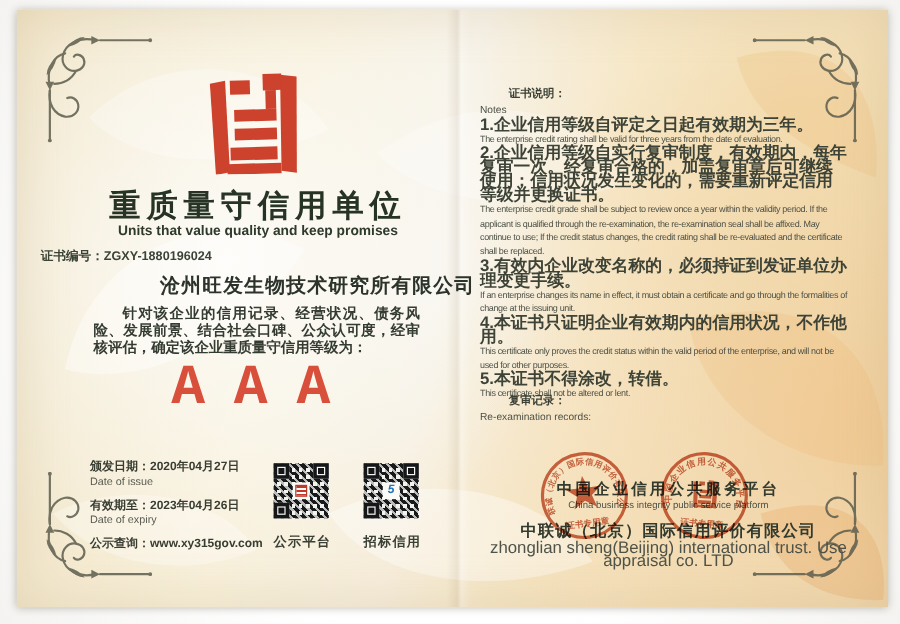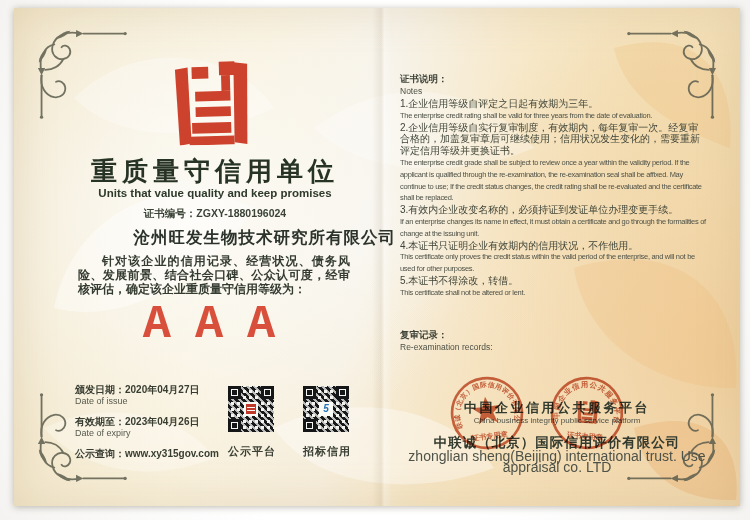--- a/index.html
+++ b/index.html
@@ -29,21 +29,21 @@
   .corner.br{right:13px;bottom:13px;transform:scale(-1,-1);}
 
   
   .left-col{position:absolute;left:20px;top:0;width:362px;height:100%;}
   .stamp{position:absolute;left:132px;top:48px;width:88px;height:90px;color:#c8432e;
     filter:saturate(1.05);transform:rotate(-.6deg);}
   .title{position:absolute;left:0;top:146px;width:100%;text-align:center;
     font-size:26px;font-weight:bold;letter-spacing:5px;color:#273324;}
   .subtitle{position:absolute;left:0;top:179px;width:100%;text-align:center;
     font-size:11.5px;font-weight:bold;color:#2e3a2b;}
-  .certno{position:absolute;left:0;top:199px;width:100%;text-align:center;
+  .certno{position:absolute;left:0;top:199px;width:100%;
     font-size:10.5px;font-weight:600;color:#3a4336;}
   .company{position:absolute;left:0;top:219px;width:100%;text-align:right;
     font-size:16.5px;font-weight:bold;letter-spacing:1px;color:#2b332a;}
   .desc{position:absolute;left:44px;top:246px;width:272px;text-align:justify;
     font-size:12px;font-weight:600;line-height:14px;color:#343b30;text-indent:2em;}
   .rating{position:absolute;left:0;top:290px;width:100%;text-align:center;
     font-size:47px;font-weight:600;letter-spacing:24px;padding-left:12px;box-sizing:border-box;
     color:#d8503c;font-family:Liberation Mono, monospace;}
   .dates{position:absolute;left:41px;top:376px;width:170px;}
   .date-zh{font-size:10px;font-weight:bold;color:#383d31;line-height:12px;}
@@ -59,23 +59,23 @@
   .qr-center{position:absolute;inset:16px;background:#fbfbf8;display:flex;align-items:center;justify-content:center;}
   .mini-stamp{width:10px;height:10px;border:1.5px solid #c0392b;box-sizing:border-box;
     background:repeating-linear-gradient(0deg,#c0392b 0 1.5px, transparent 1.5px 3.2px);}
   .mini-s{font-size:10px;font-weight:bold;font-style:italic;color:#2472b8;line-height:1;}
   .qr-label{position:absolute;top:436px;width:46px;text-align:center;font-size:11px;font-weight:600;color:#3b4034;letter-spacing:1px;white-space:nowrap;}
   .ql1{left:194px;} .ql2{left:269px;}
 
   
   .right-col{position:absolute;left:378px;top:0;width:330px;height:100%;}
   .notes{position:absolute;left:8px;top:64px;width:306px;}
-  .notes-title-zh{font-size:9.5px;font-weight:bold;color:#3c4136;line-height:13px;}
+  .notes-title-zh{font-size:9.5px;font-weight:bold;color:#3c4136;line-height:13px;margin-left:24px;}
   .notes-title-en{font-size:8.5px;color:#4c5046;line-height:13px;}
-  .note-zh{font-size:10px;font-weight:400;color:#3e4337;line-height:11.8px;}
+  .note-zh{font-size:14px;font-weight:700;color:#3e4337;line-height:11.8px;}
   .note-en{font-size:7.5px;letter-spacing:-.3px;color:#4e5248;line-height:11.8px;}
   .review{position:absolute;left:8px;top:320px;}
   .orgs{position:absolute;left:0;top:392px;width:330px;text-align:center;}
   .org-zh1{font-size:13px;font-weight:bold;letter-spacing:2.5px;color:#333a2e;line-height:15px;}
   .org-en1{font-size:8px;color:#4e5248;line-height:11px;margin-bottom:9px;}
   .org-zh2{font-size:13.5px;font-weight:bold;letter-spacing:1px;color:#333a2e;line-height:16px;}
   .org-en2{font-size:14px;color:#4e5248;line-height:11px;}
   .seal{position:absolute;width:78px;height:78px;top:366px;mix-blend-mode:multiply;opacity:.85;}
   .seal-l{left:56px;transform:rotate(-7deg);}
   .seal-r{left:156px;transform:rotate(5deg);}

